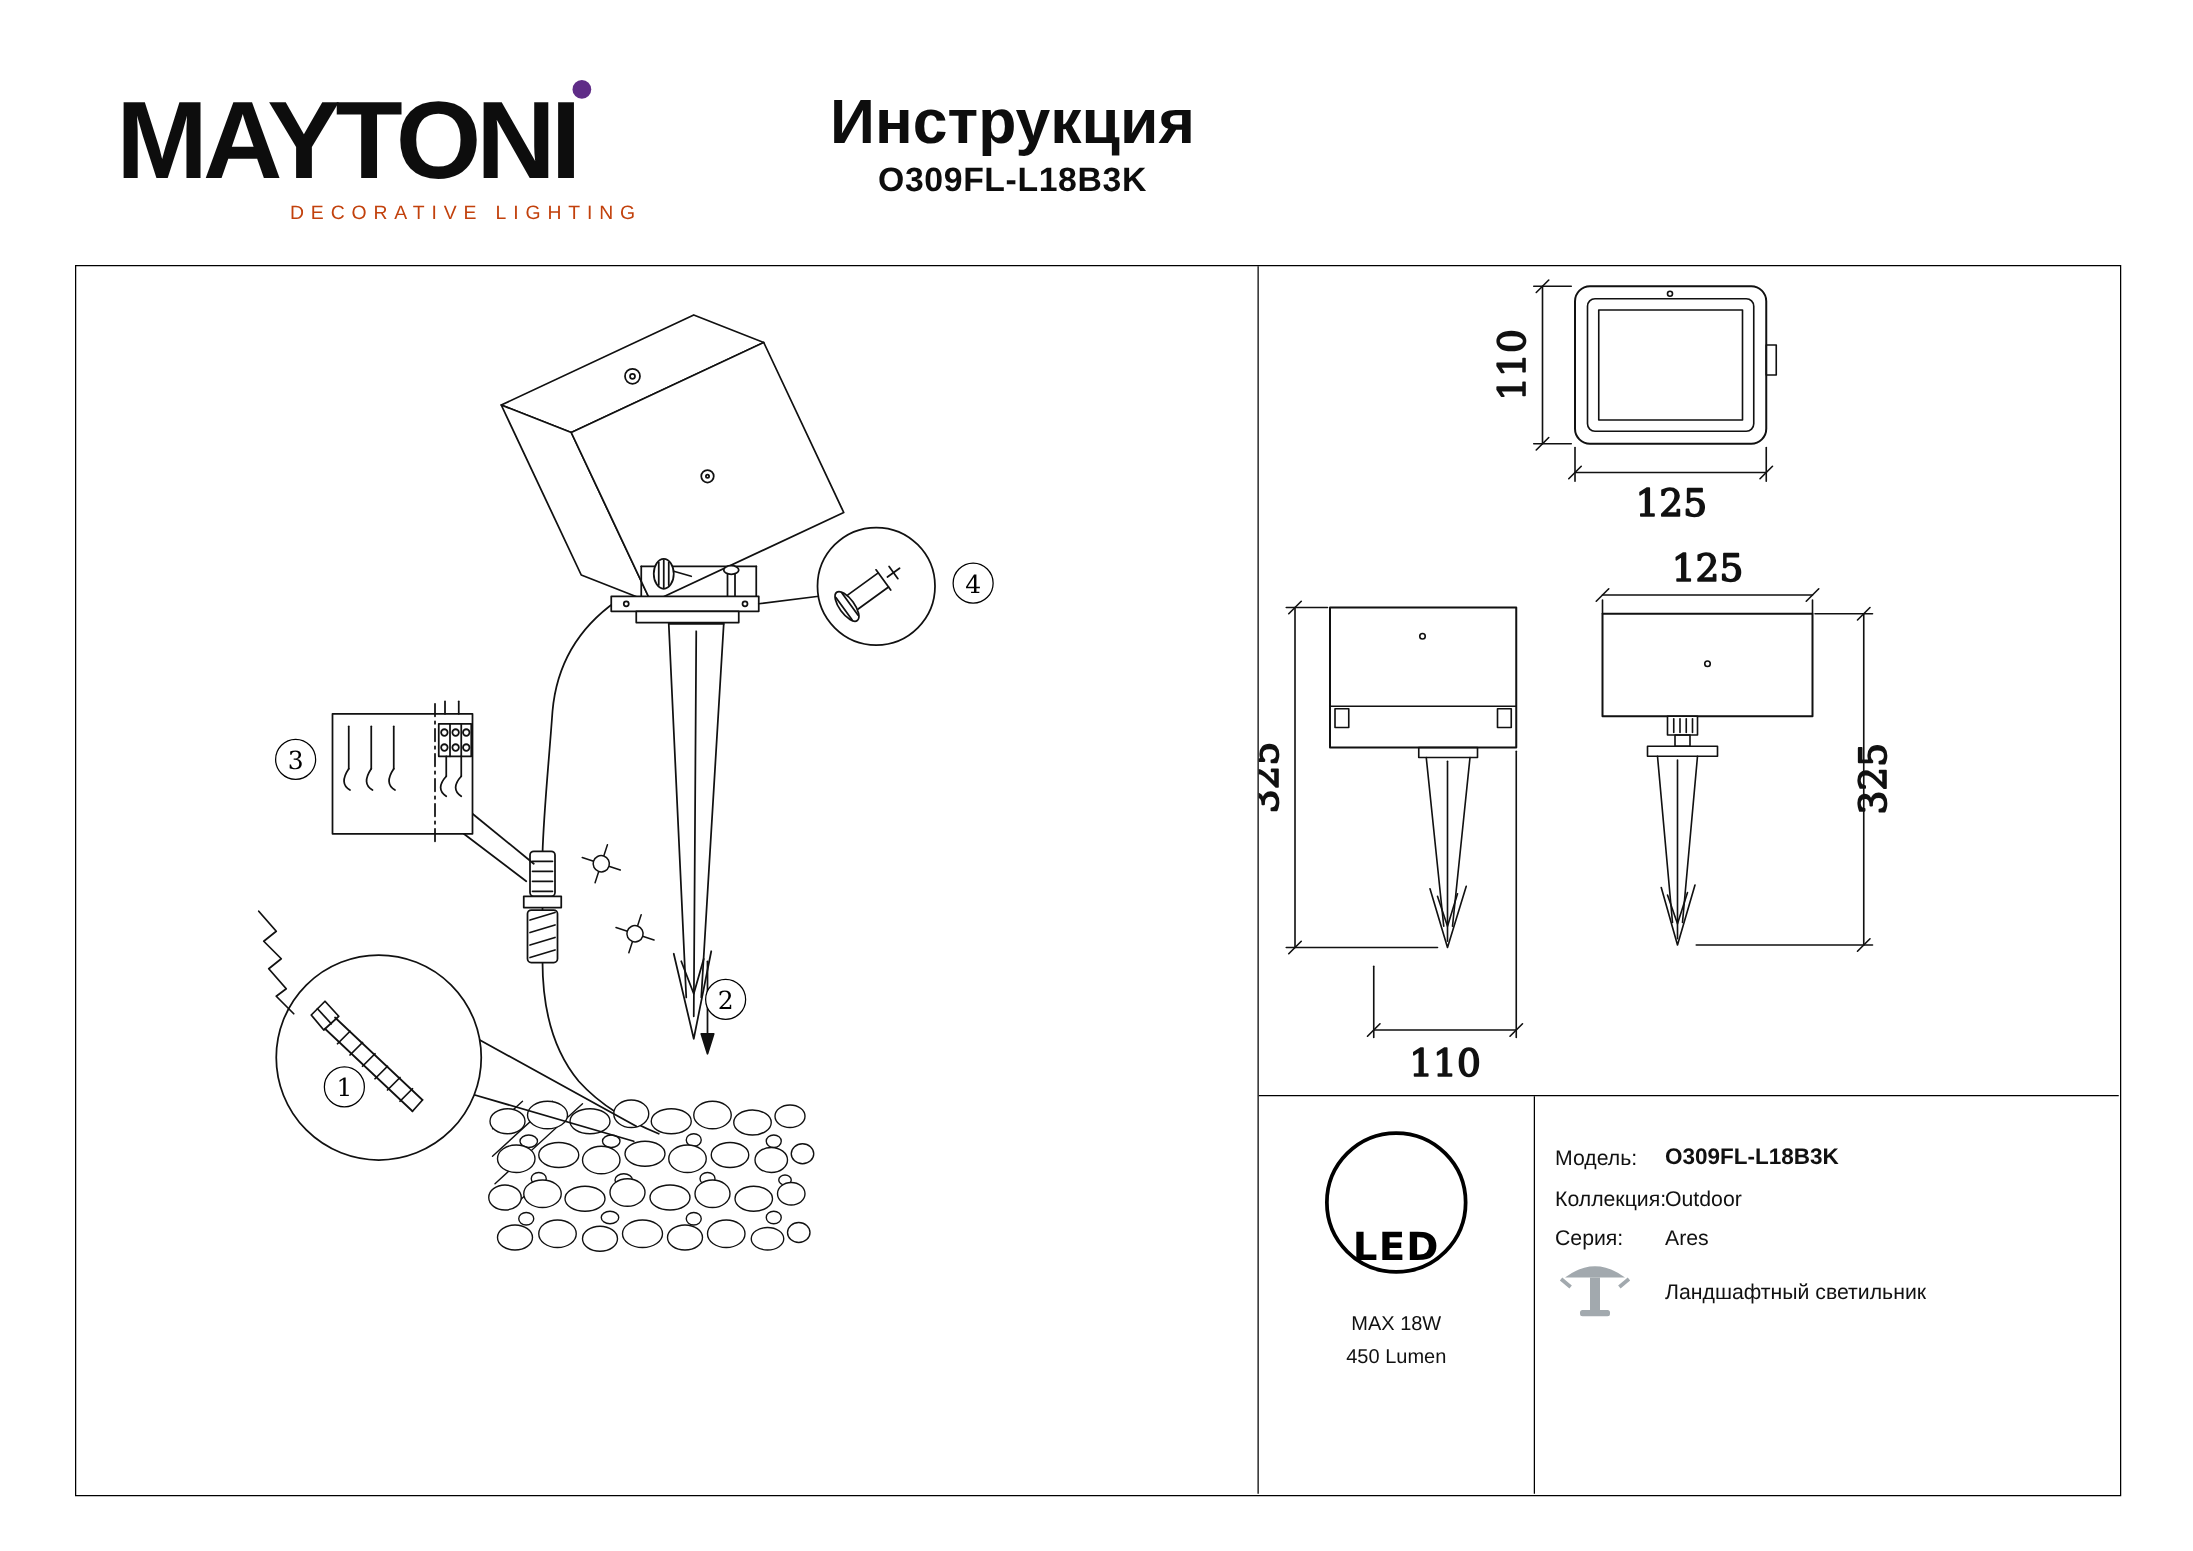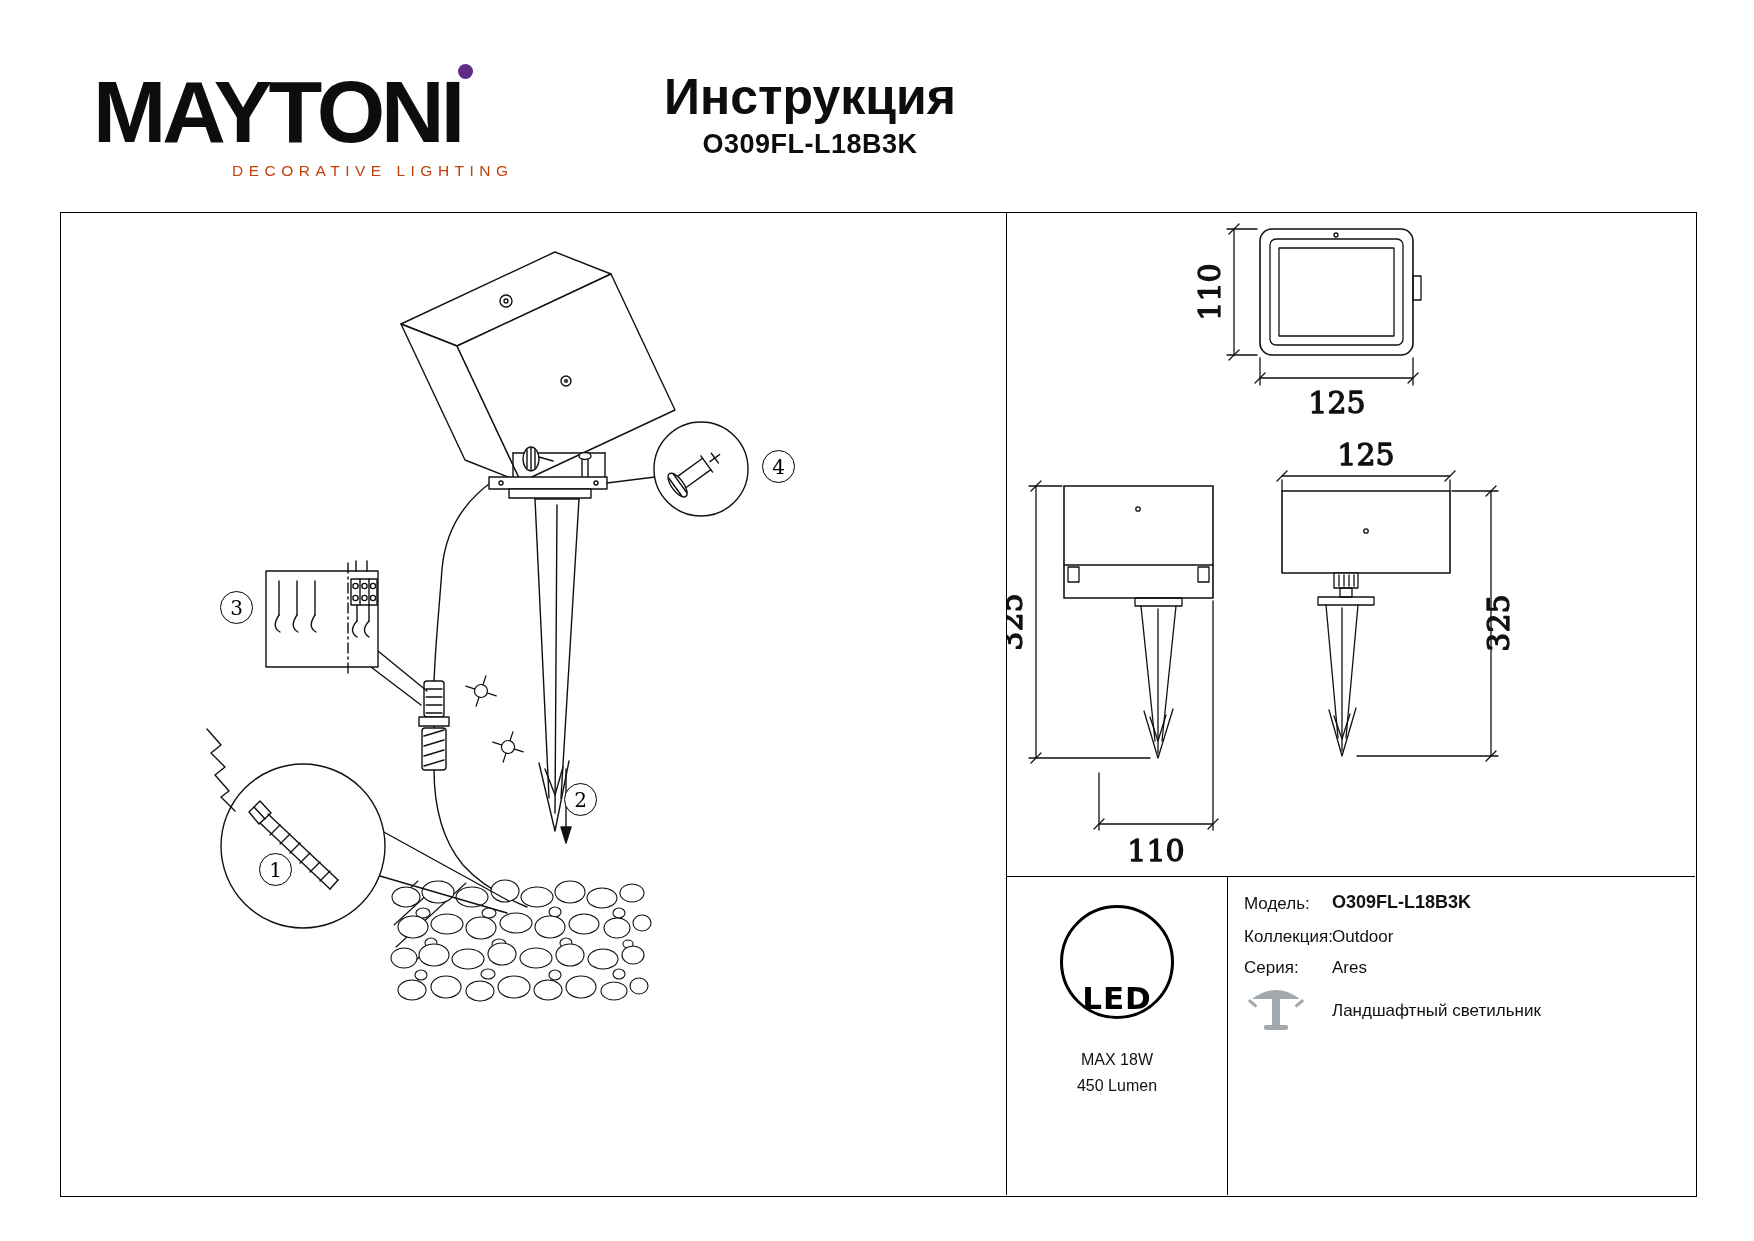--- a/index.html
+++ b/index.html
@@ -16,21 +16,21 @@
   .title-main { font-size:50px; font-weight:600; color:#0d0d0d; }
   .title-model { margin-top:3px; font-size:27px; font-weight:700; color:#0d0d0d; letter-spacing:0.5px; }
 
   
   .sheet { position:absolute; left:60px; top:212px; width:1637px; height:985px; border:1.6px solid #000; background:#fff; }
   .cell { position:absolute; }
   .cell-assembly { left:0; top:0; width:946px; height:982px; border-right:1.6px solid #000; }
   .cell-dims { left:946px; top:0; width:688px; height:664px; border-bottom:1.6px solid #000; }
   .cell-led { left:946px; top:664px; width:221px; height:318px; border-right:1.6px solid #000;
               display:flex; flex-direction:column; align-items:center; padding-top:28px; }
-  .cell-table { left:1167px; top:664px; width:467px; height:318px; position:absolute; }
+  .cell-table { left:1167px; top:687px; width:467px; height:318px; position:absolute; }
 
   svg { display:block; }
 
   
   .step-badge { position:absolute; width:33px; height:33px; border:1.6px solid #000; border-radius:50%;
                 display:flex; align-items:center; justify-content:center;
                 font-family:"DejaVu Serif", serif; font-size:20px; color:#000; background:#fff; }
 
   
   .led-circle { width:114px; height:114px; border:3.5px solid #000; border-radius:50%;

